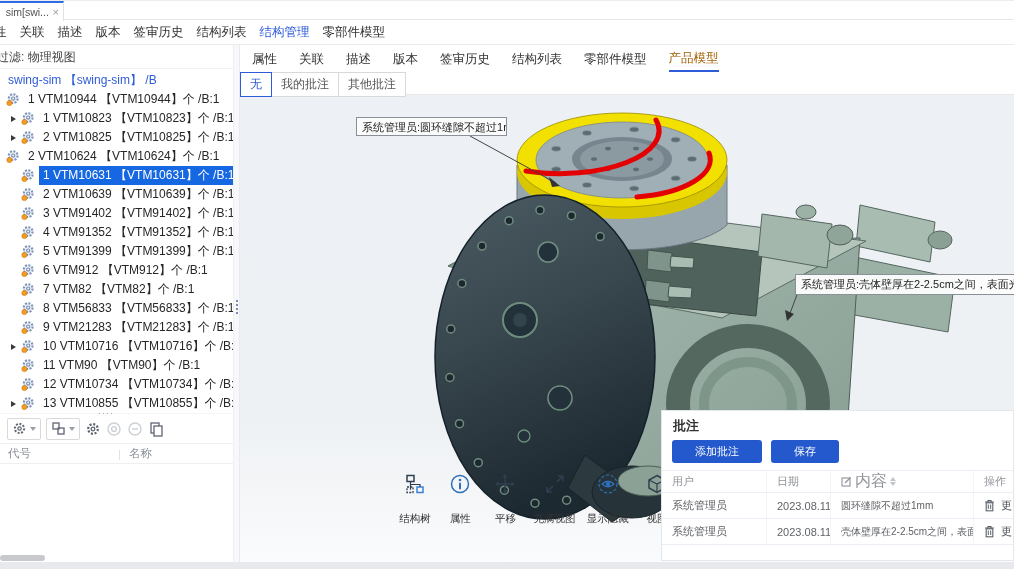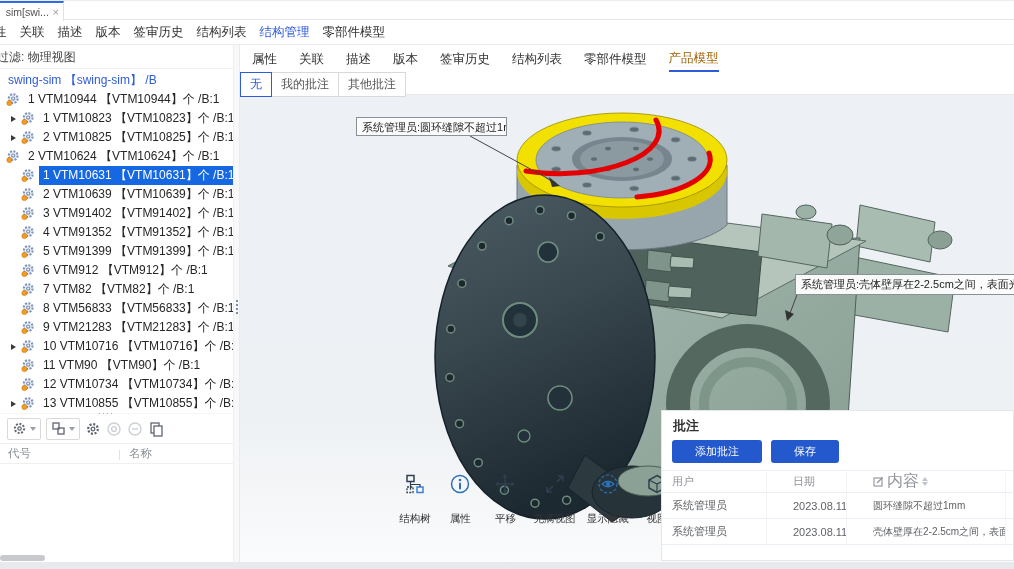--- a/index.html
+++ b/index.html
@@ -71,21 +71,21 @@
   .vtoolbar { position:absolute; left:398px; top:473px; width:276px; display:flex; justify-content:space-between; z-index:8; }
   .vtb { display:flex; flex-direction:column; align-items:center; gap:3px; cursor:pointer; min-width:34px; }
   .vtb .lbl { font-size:10.5px; color:#333; white-space:nowrap;margin-top:14px; }
 
   
   .comments { position:absolute; left:661px; top:410px; width:353px; height:151px; background:#fff; border:1px solid #e3e6eb; z-index:12; overflow:hidden; }
   .cm-title { font-size:13px; color:#303133; font-weight:bold; padding:6px 11px 4px; }
   .cm-btns { display:flex; gap:9px; padding:1px 10px 7px; }
   .btn-blue { background:#2458cd; color:#fff; font-size:11px; border:none; border-radius:3px; padding:4px 23px; cursor:pointer; }
   .cm-table { width:100%; }
-  .cm-row { display:flex; align-items:center; height:26px; border-bottom:1px solid #ebeef5;gap:16px; }
+  .cm-row { display:flex; align-items:center; height:26px; border-bottom:1px solid #ebeef5; }
   .cm-row.head { height:23px; color:#909399; border-top:1px solid #ebeef5; }
   .cm-c { font-size:11px; color:#606266; padding-left:10px; white-space:nowrap; overflow:hidden; }
   .cm-row.head .cm-c { color:#909399; }
   .c-user { width:105px; flex:0 0 105px; border-right:1px solid #f2f4f8; align-self:stretch; display:flex; align-items:center; }
   .c-date { width:64px; flex:0 0 64px; border-right:1px solid #f2f4f8; align-self:stretch; display:flex; align-items:center; }
   .c-content { width:143px; flex:0 0 143px; border-right:1px solid #f2f4f8; align-self:stretch; display:flex; align-items:center; font-size:10px; }
   .cm-row.head .c-content { font-size:16px; gap:3px; }
   .c-op { flex:1; align-self:stretch; display:flex; align-items:center; gap:6px; }
   .sorter { display:flex; flex-direction:column; gap:1px; }
   .sorter i { width:0; height:0; border-left:3.5px solid transparent; border-right:3.5px solid transparent; }

